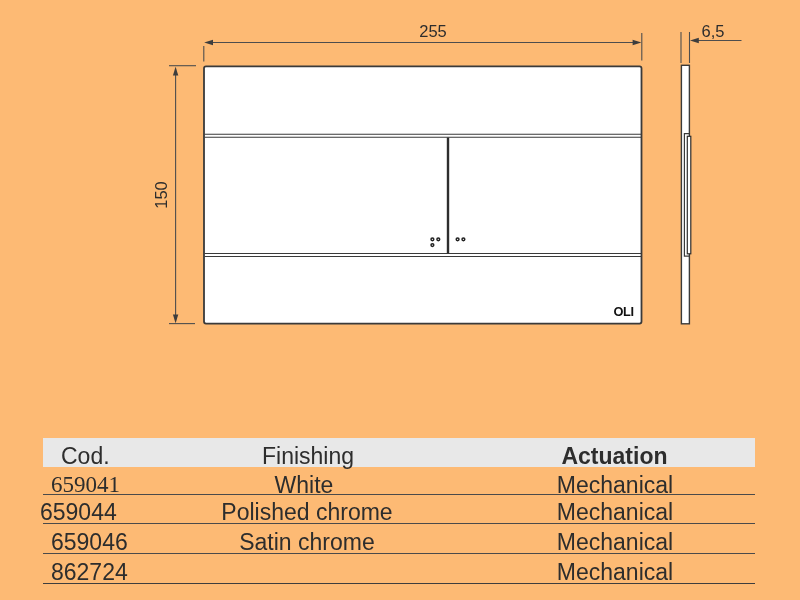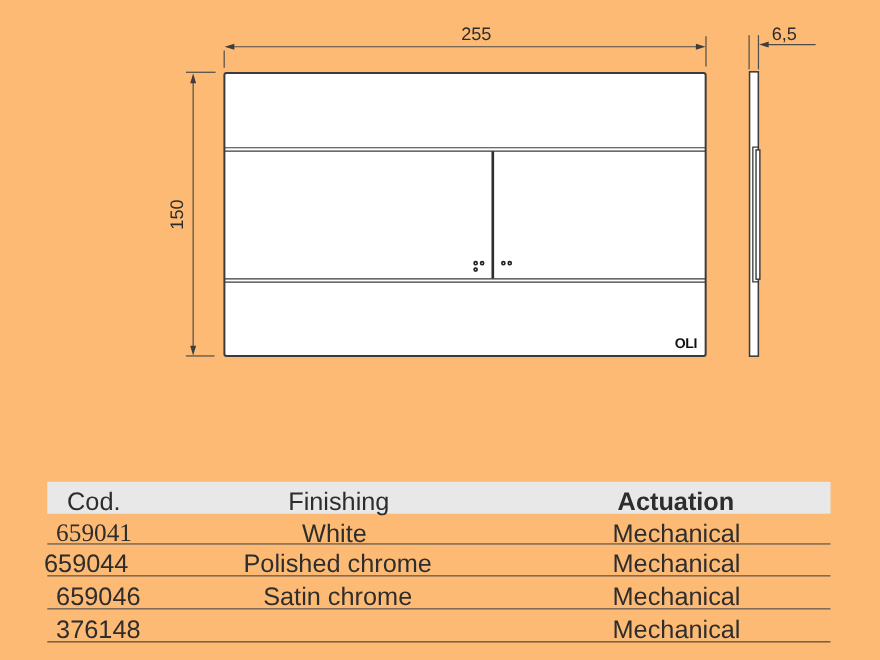--- a/index.html
+++ b/index.html
@@ -101,20 +101,20 @@
   <div class="hline" style="left:43px;top:523px;width:712px;"></div>
 
   <div class="cell" style="left:51px;top:529px;">659046</div>
 
   <div class="cell ctr" style="left:307px;top:529px;">Satin chrome</div>
 
   <div class="cell ctr" style="left:615px;top:529px;">Mechanical</div>
 
   <div class="hline" style="left:43px;top:552.8px;width:712px;"></div>
 
-  <div class="cell" style="left:51px;top:558.5px;">376148</div>
+  <div class="cell" style="left:51px;top:558.5px;">862724</div>
 
 
   <div class="cell ctr" style="left:615px;top:558.5px;">Mechanical</div>
 
   <div class="hline" style="left:43px;top:582.8px;width:712px;height:1.4px;background:#3d3d3d;"></div>
 
 </div>
 
 </body></html>

